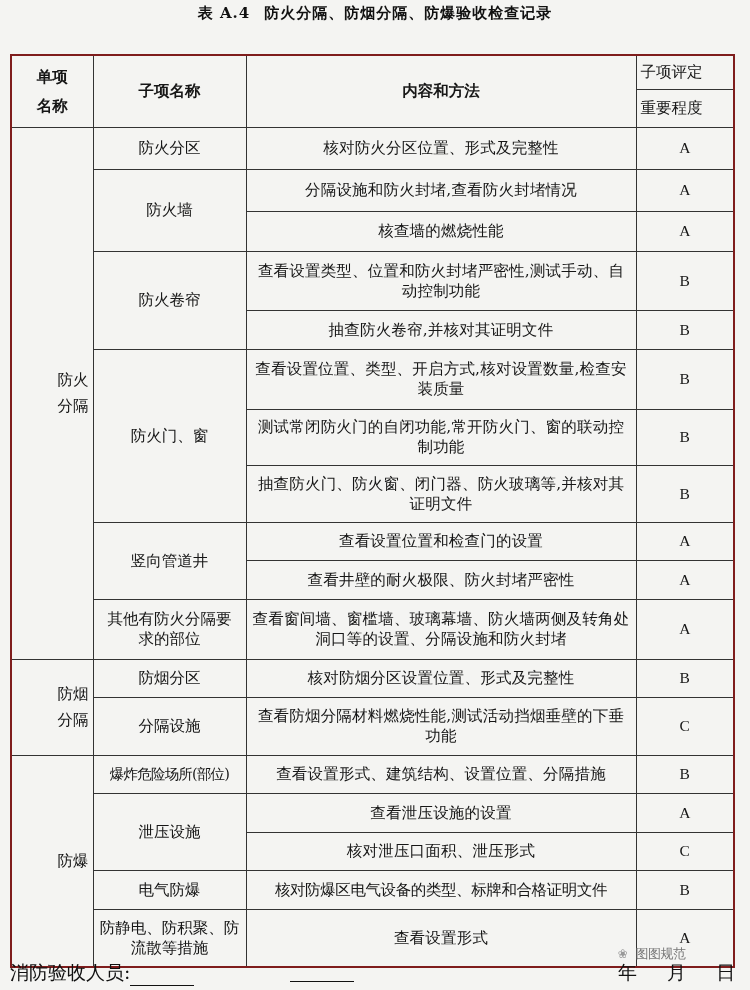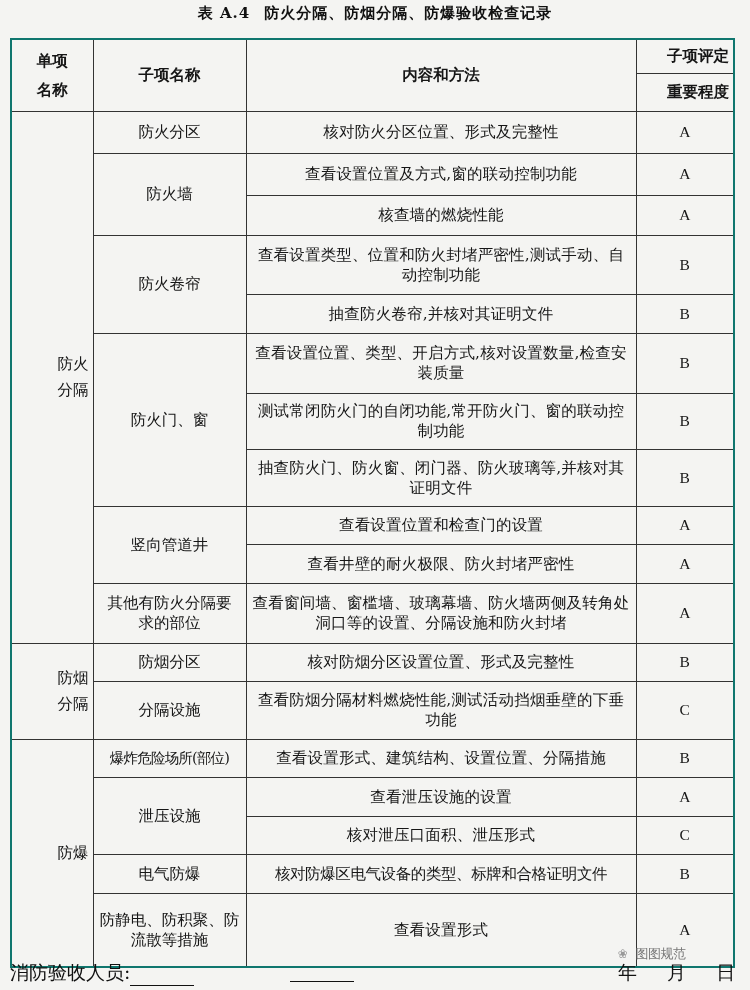--- a/index.html
+++ b/index.html
@@ -10,39 +10,39 @@
     color: #1a1a1a;
     position: relative;
   }
   .title {
     position: absolute; top: 4px; left: 0; width: 750px;
     text-align: center; font-size: 15px; font-weight: bold;
     letter-spacing: 1px; color: #111;
   }
   .title .num { margin-right: 14px; }
   table.rec {
-    position: absolute; top: 38px; left: 10px;
+    position: absolute; top: 54px; left: 10px;
     width: 723px; border-collapse: collapse;
     table-layout: fixed;
-    border: 2px solid #0f766e;
+    border: 2px solid #7f1d1d;
   }
   table.rec td {
     border: 1.5px solid #333;
     font-size: 15.5px;
     line-height: 20px;
     padding: 0 4px;
     vertical-align: middle;
     color: #161616;
   }
   td.c1 { text-align: right; padding-left: 8px; }
   td.c2 { text-align: center; }
   td.c3 { text-align: center; padding-left: 5px; letter-spacing: 0.2px; }
   td.c4 { text-align: center; font-family: "Liberation Serif", serif; font-size: 16px; }
   td.hdr { text-align: center; font-weight: bold; font-size: 15.5px; }
-  td.hdr-s { text-align: right; font-weight: bold; font-size: 14.5px; }
+  td.hdr-s { text-align: left; font-weight: normal; font-size: 14.5px; }
   .narrow { font-size: 14.5px !important; letter-spacing: -0.8px; padding: 0 8px !important; }
   .footer {
     position: absolute; top: 958px; left: 0; width: 750px; height: 30px;
     font-size: 19px; color: #111;
   }
   .footer span { position: absolute; top: 2px; }
   .blank {
     display: inline-block; width: 64px; border-bottom: 1.5px solid #111;
     height: 18px; vertical-align: bottom;
   }
@@ -86,21 +86,21 @@
       <td class="c1" rowspan="14">
         <div>防火</div>
         <div style="margin-top:6px">分隔</div>
       </td>
       <td class="c2">防火分区</td>
       <td class="c3">核对防火分区位置、形式及完整性</td>
       <td class="c4">A</td>
     </tr>
     <tr style="height:42px">
       <td class="c2" rowspan="2">防火墙</td>
-      <td class="c3">查看设置位置及方式,窗的联动控制功能</td>
+      <td class="c3">分隔设施和防火封堵,查看防火封堵情况</td>
       <td class="c4">A</td>
     </tr>
     <tr style="height:40px">
       <td class="c3">核查墙的燃烧性能</td>
       <td class="c4">A</td>
     </tr>
     <tr style="height:59px">
       <td class="c2" rowspan="2">防火卷帘</td>
       <td class="c3">查看设置类型、位置和防火封堵严密性,测试手动、自动控制功能</td>
       <td class="c4">B</td>
@@ -172,21 +172,21 @@
     <tr style="height:38px">
       <td class="c3">核对泄压口面积、泄压形式</td>
       <td class="c4">C</td>
     </tr>
     <tr style="height:39px">
       <td class="c2">电气防爆</td>
       <td class="c3" style="letter-spacing:-0.4px">核对防爆区电气设备的类型、标牌和合格证明文件</td>
       <td class="c4">B</td>
     </tr>
     <tr style="height:58px">
-      <td class="c2" style="padding:16px 6px">防静电、防积聚、防流散等措施</td>
+      <td class="c2" style="padding:0 6px">防静电、防积聚、防流散等措施</td>
       <td class="c3">查看设置形式</td>
       <td class="c4">A</td>
     </tr>
   </tbody>
 </table>
 
 <div class="wm">
   <span class="ico">❀</span><span>图图规范</span>
 </div>
 

